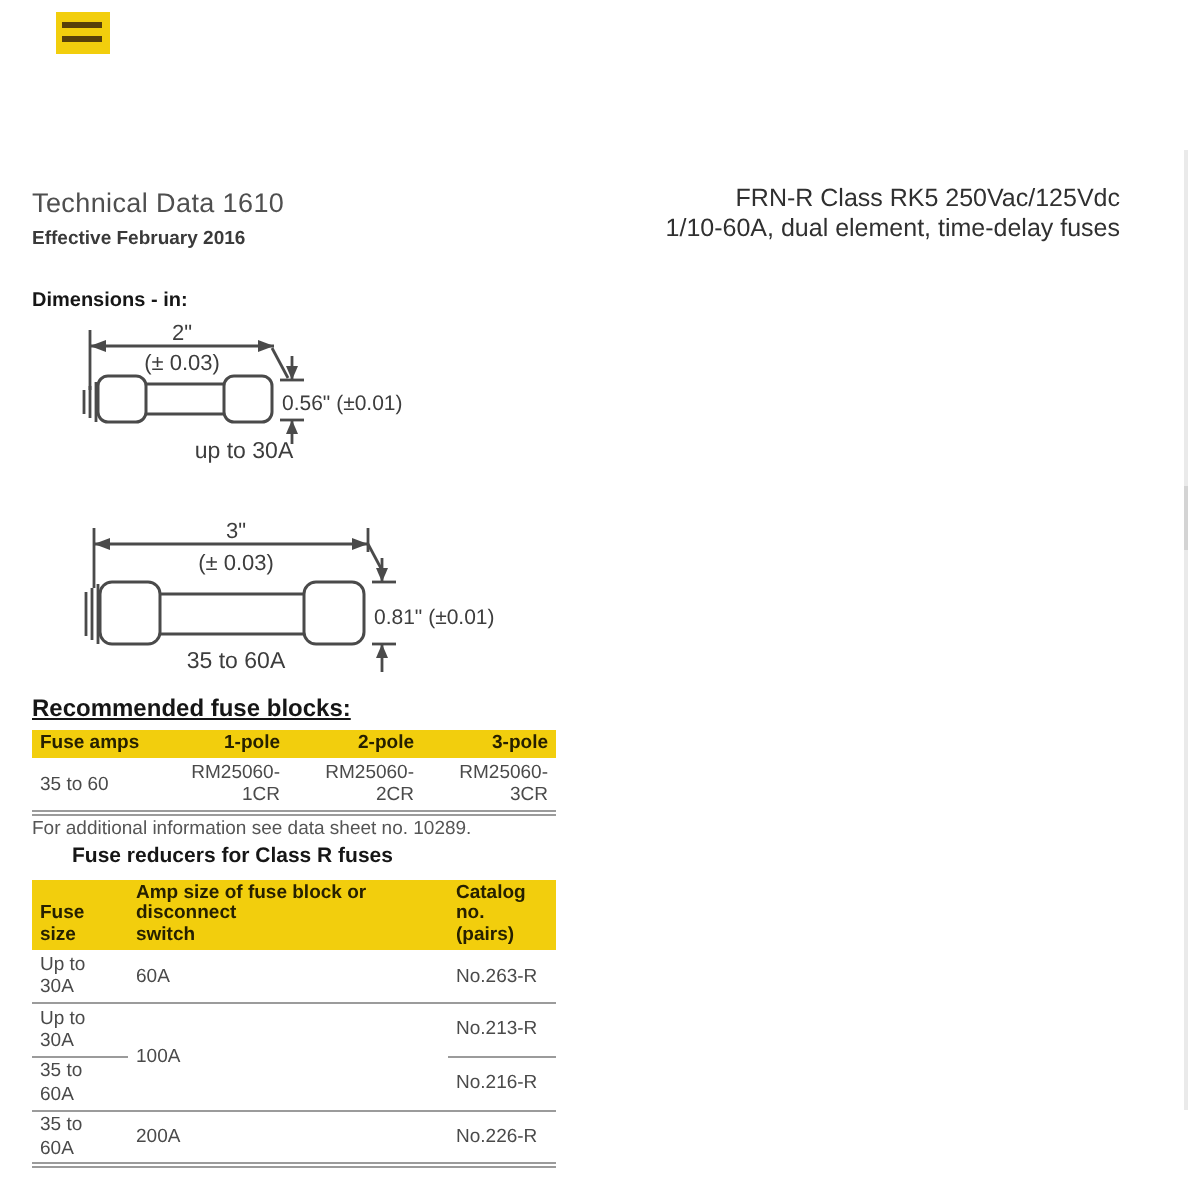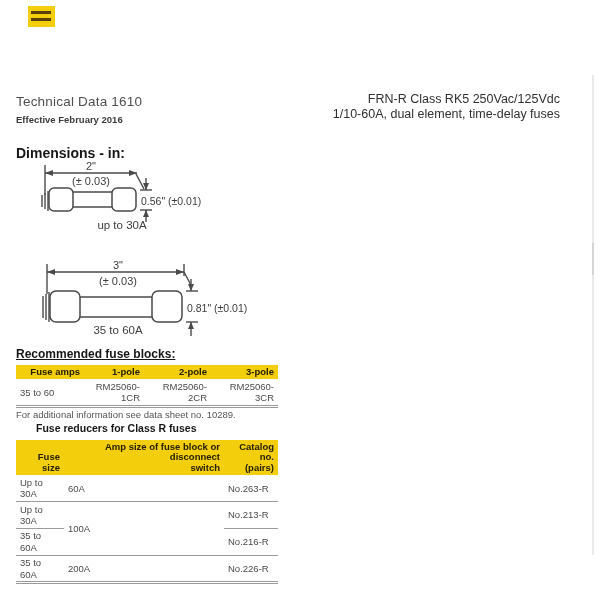--- a/index.html
+++ b/index.html
@@ -12,39 +12,39 @@
   .logo{left:28px;top:6px;width:27px;height:21px;background:#F2CE0D;}
   .logo .stripe{position:absolute;left:3px;right:4px;height:3px;background:#57400a;}
   .logo .s1{top:5px;}
   .logo .s2{top:12px;}
   
   .h-left{left:16px;top:94px;}
   .doc-title{font-size:13.5px;color:#4f4f4f;letter-spacing:.2px;}
   .doc-sub{font-size:9.5px;font-weight:bold;color:#3a3a3a;margin-top:5px;}
   .h-right{right:40px;top:92px;text-align:right;font-size:12.5px;color:#303030;line-height:15px;}
   
-  .dims-heading{left:16px;top:145px;font-size:14px;font-weight:bold;color:#161616;}
+  .dims-heading{left:16px;top:145px;font-size:10px;font-weight:bold;color:#161616;}
   .blocks-heading{left:16px;top:347px;font-size:12px;font-weight:bold;color:#161616;text-decoration:underline;}
   .reducers-heading{left:16px;top:422px;font-size:10.5px;font-weight:bold;color:#161616;padding-left:20px;}
   .note{left:16px;top:409px;font-size:9.5px;color:#555555;}
   
   .svg1{left:30px;top:158px;}
   .svg2{left:30px;top:256px;}
   svg line, svg path{stroke:#4a4a4a;stroke-width:1.4;fill:none;}
   svg rect{stroke:#4a4a4a;stroke-width:1.5;fill:#ffffff;}
   svg polygon{fill:#4a4a4a;stroke:none;}
   svg text{font-family:"Liberation Sans", sans-serif;fill:#3d3d3d;font-size:11px;}
   svg text.small{font-size:10.5px;}
   svg text.amp{font-size:11.5px;}
   
   .tbl-wrap{left:16px;width:262px;border-bottom:1px solid #9b9b9b;padding-bottom:1px;}
   .tbl1{top:365px;}
   .tbl2{top:440px;}
   table{border-collapse:collapse;width:100%;font-size:9.5px;color:#4a4a4a;table-layout:fixed;}
-  th{background:#F2CE0D;color:#262000;font-weight:bold;text-align:right;padding:2px 4px;vertical-align:bottom;line-height:1.1;}
+  th{background:#F2CE0D;color:#262000;font-weight:bold;text-align:left;padding:2px 4px;vertical-align:bottom;line-height:1.1;}
   td{padding:1.5px 4px;border-bottom:1px solid #9b9b9b;vertical-align:middle;line-height:1.2;}
   .num{text-align:right;}
   
   .edge-line{left:592px;top:75px;width:2px;height:480px;background:#eaeaea;}
   .edge-dark{left:592px;top:243px;width:2px;height:32px;background:#d4d4d4;}
 </style>
 </head>
 <body>
 
 <div class="abs logo">

